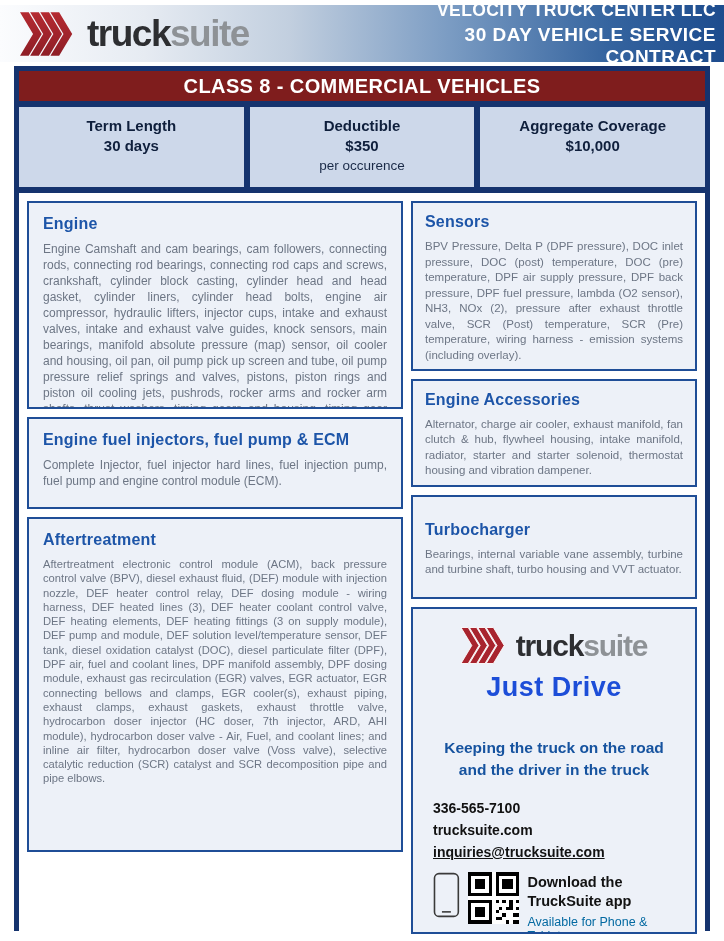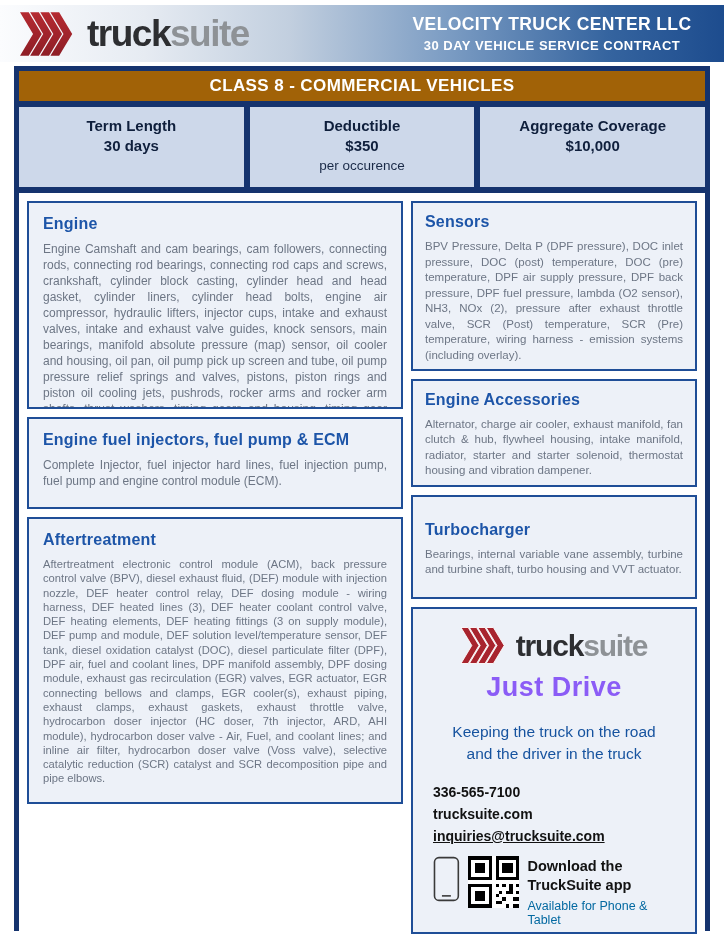--- a/index.html
+++ b/index.html
@@ -9,60 +9,60 @@
 
   
   .top-strip { position:absolute; top:5px; left:0; width:724px; height:57px;
     background:linear-gradient(90deg,#fbfcfe 0%,#e6ebf2 20%,#c2cfdf 40%,#7b9cc3 62%,#35649f 84%,#1d4c8e 100%);
     display:flex; align-items:center; }
   .logo { display:flex; align-items:center; gap:9px; margin-left:20px; }
   .logo-chevrons { display:block; }
   .logo-word { font-size:37px; font-weight:700; letter-spacing:-1.5px; line-height:1; }
   .lw-truck { color:#2d2e31; }
   .lw-suite { color:#8e9296; }
-  .head-titles { position:absolute; left:388px; right:8px; text-align:center; color:#ffffff; }
+  .head-titles { position:absolute; left:388px; right:8px; text-align:right; color:#ffffff; }
   .h-title { font-size:17.5px; font-weight:800; letter-spacing:0.4px; }
-  .h-sub { font-size:13px; font-weight:700; letter-spacing:0.5px; margin-top:3px; }
+  .h-sub { font-size:19px; font-weight:700; letter-spacing:0.5px; margin-top:3px; }
 
   
   .container { position:absolute; top:66px; left:14px; width:696px; height:865px;
     background:#15336e; padding:5px; }
-  .class-bar { height:30px; background:#a16207; color:#ffffff; font-weight:700; font-size:17px;
+  .class-bar { height:30px; background:#7f1d1d; color:#ffffff; font-weight:700; font-size:20px;
     letter-spacing:0.4px; display:flex; align-items:center; justify-content:center; }
   .cells { display:flex; gap:6px; padding:6px 0; background:#15336e; }
   .cell { flex:1; height:80px; background:#cdd8ea; display:flex; flex-direction:column;
     align-items:center; padding-top:9px; }
   .cell .lab { font-weight:700; font-size:15px; color:#0f1f3c; line-height:1.3; }
   .cell .val { font-weight:700; font-size:15px; color:#0f1f3c; line-height:1.3; }
   .cell .note { font-weight:400; font-size:13.5px; color:#1a2a47; line-height:1.3; margin-top:2px; }
 
   .content { background:#ffffff; height:749px; padding:8px; display:flex; gap:8px; }
   .col-left { width:376px; display:flex; flex-direction:column; gap:8px; }
   .col-right { flex:1; display:flex; flex-direction:column; gap:8px; }
 
   .box { border:2px solid #1f4e97; background:#edf1f8; padding:10px 14px; overflow:hidden; }
   .box h3 { font-size:16px; font-weight:700; color:#1d55a8; letter-spacing:0.2px; margin:2px 0 8px; }
   .box p { font-size:12px; line-height:16px; color:#6d7685; text-align:justify; }
   .box-engine { height:208px; }
   .box-fuel { height:92px; }
   .box-fuel p { margin-top:6px; }
-  .box-after { height:287px; }
+  .box-after { height:335px; }
   .box-after p { font-size:11.2px; line-height:14.3px; }
   .box-sensors { height:174px; padding:8px 12px; }
   .box-accessories { height:110px; padding:8px 12px; }
   .box-turbo { height:106px; padding:22px 12px; }
   .box-sensors p, .box-accessories p, .box-turbo p { font-size:11.5px; line-height:15.5px; }
 
   
   .box-promo { height:335px; padding:18px 12px 10px; display:flex; flex-direction:column; align-items:center; }
   .promo-logo { display:flex; align-items:center; gap:7px; }
   .promo-word { font-size:30px; font-weight:700; letter-spacing:-1.2px; line-height:1; }
-  .just-drive { font-size:27px; font-weight:600; color:#8b5cf6; margin-top:8px; letter-spacing:0.5px; }
+  .just-drive { font-size:27px; font-weight:600; color:#1d4ed8; margin-top:8px; letter-spacing:0.5px; }
   .scribble { margin-top:2px; }
-  .slogan { margin-top:16px; text-align:center; font-weight:400; color:#16539f; font-size:15.5px; line-height:1.4; }
+  .slogan { margin-top:32px; text-align:center; font-weight:700; color:#16539f; font-size:15.5px; line-height:1.4; }
   .contact { margin-top:18px; align-self:flex-start; padding-left:8px;
     font-weight:700; color:#121212; font-size:14px; line-height:1.55; }
   .contact .email { text-decoration:underline; color:#121212; }
   .dl-row { margin-top:9px; align-self:flex-start; padding-left:8px;
     display:flex; align-items:flex-start; gap:8px; }
   .dl-text { padding-top:1px; }
   .dl-bold { font-weight:800; color:#121212; font-size:14.5px; line-height:1.25; }
   .avail { color:#0369a1; font-size:12.5px; margin-top:5px; }
 </style>
 </head>

